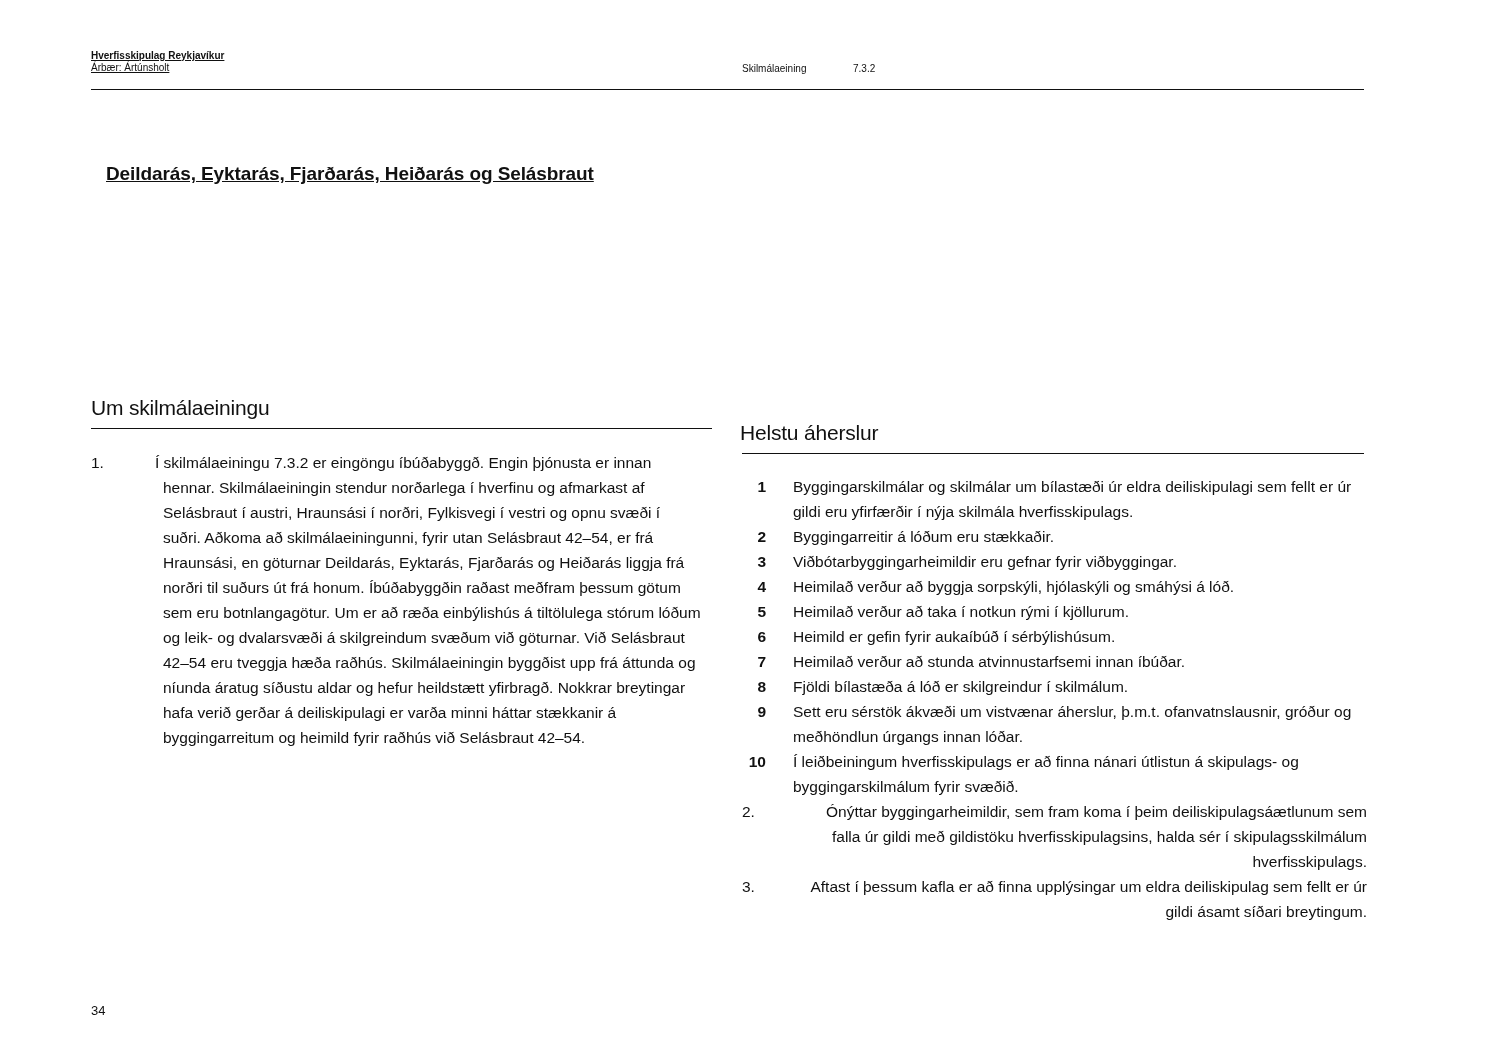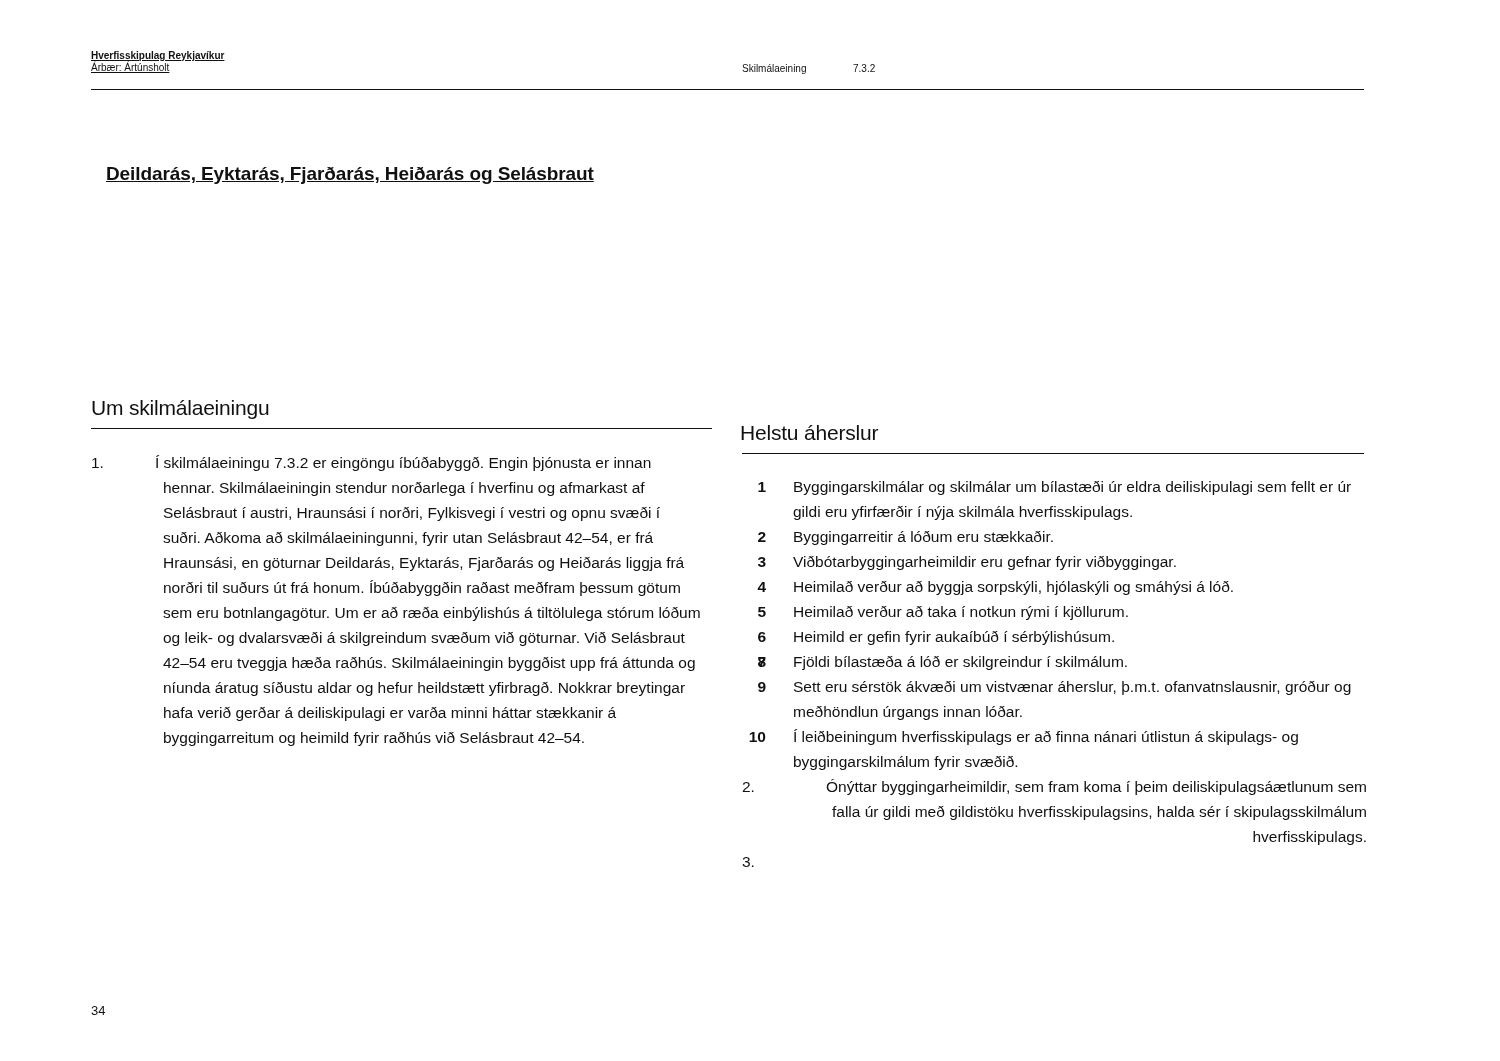--- a/index.html
+++ b/index.html
@@ -55,27 +55,28 @@
 <h2 class="sec-title" style="left:740px; top:421px; margin:0;">Helstu áherslur</h2>
 <div class="sec-rule" style="left:742px; top:453px; width:622px;"></div>
 
 <div class="right-list">
   <div class="sub-item"><span class="num">1</span><span>Byggingarskilmálar og skilmálar um bílastæði úr eldra deiliskipulagi sem fellt er úr gildi eru yfirfærðir í nýja skilmála hverfisskipulags.</span></div>
   <div class="sub-item"><span class="num">2</span><span>Byggingarreitir á lóðum eru stækkaðir.</span></div>
   <div class="sub-item"><span class="num">3</span><span>Viðbótarbyggingarheimildir eru gefnar fyrir viðbyggingar.</span></div>
   <div class="sub-item"><span class="num">4</span><span>Heimilað verður að byggja sorpskýli, hjólaskýli og smáhýsi á lóð.</span></div>
   <div class="sub-item"><span class="num">5</span><span>Heimilað verður að taka í notkun rými í kjöllurum.</span></div>
   <div class="sub-item"><span class="num">6</span><span>Heimild er gefin fyrir aukaíbúð í sérbýlishúsum.</span></div>
-  <div class="sub-item"><span class="num">7</span></div>
+  <div class="sub-item"><span class="num">7</span><span>Heimilað verður að stunda atvinnustarfsemi innan íbúðar.</span></div>
   <div class="sub-item"><span class="num">8</span><span>Fjöldi bílastæða á lóð er skilgreindur í skilmálum.</span></div>
   <div class="sub-item"><span class="num">9</span><span>Sett eru sérstök ákvæði um vistvænar áherslur, þ.m.t. ofanvatnslausnir, gróður og meðhöndlun úrgangs innan lóðar.</span></div>
   <div class="sub-item"><span class="num">10</span><span>Í leiðbeiningum hverfisskipulags er að finna nánari útlistun á skipulags- og byggingarskilmálum fyrir svæðið.</span></div>
 
   <div class="main-item">
     <span class="num">2.</span>
     <div class="body">Ónýttar byggingarheimildir, sem fram koma í þeim deiliskipulagsáætlunum sem falla úr gildi með gildistöku hverfisskipulagsins, halda sér í skipulagsskilmálum hverfisskipulags.</div>
   </div>
   <div class="main-item">
     <span class="num">3.</span>
+    <div class="body">Aftast í þessum kafla er að finna upplýsingar um eldra deiliskipulag sem fellt er úr gildi ásamt síðari breytingum.</div>
   </div>
 </div>
 
 <div class="page-num">34</div>
 
 </body></html>

